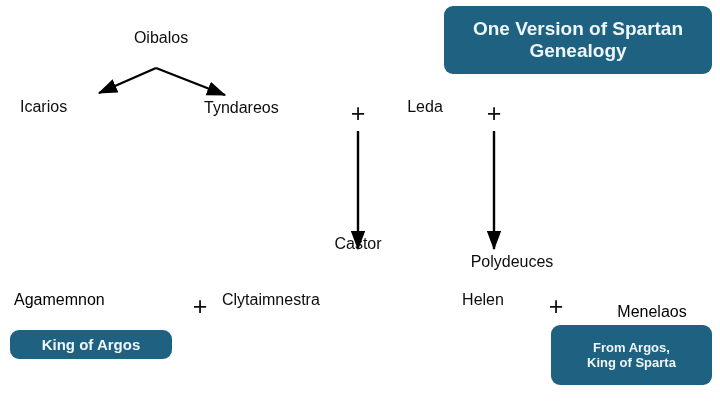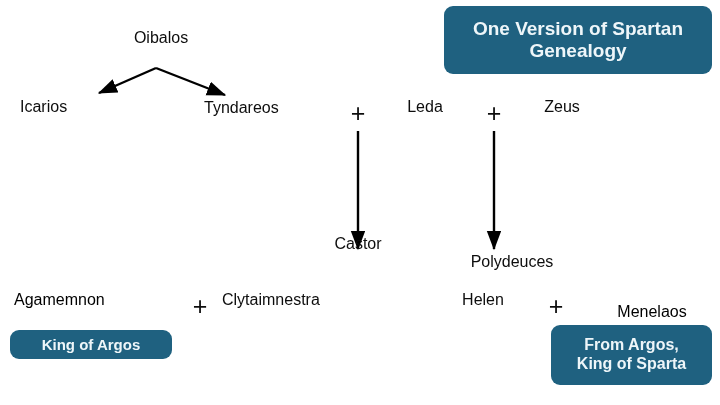--- a/index.html
+++ b/index.html
@@ -67,21 +67,21 @@
     top: 330px;
     width: 162px;
     height: 29px;
     font-size: 15px;
   }
   #badge-sparta {
     left: 551px;
     top: 325px;
     width: 161px;
     height: 60px;
-    font-size: 16px;
+    font-size: 13px;
   }
   svg.edges {
     position: absolute;
     left: 0;
     top: 0;
     width: 720px;
     height: 405px;
     pointer-events: none;
   }
 </style>
@@ -109,21 +109,20 @@
     </div>
   </div>
 
   <div class="node center" style="left:161px; top:30px;">Oibalos</div>
 
   <div class="node" style="left:20px; top:99px;">Icarios</div>
   <div class="node" style="left:204px; top:100px;">Tyndareos</div>
   <div class="plus" style="left:358px; top:101px;">+</div>
   <div class="node center" style="left:425px; top:99px;">Leda</div>
   <div class="plus" style="left:494px; top:101px;">+</div>
-  <div class="node center" style="left:562px; top:99px;">Zeus</div>
 
   <div class="node center" style="left:358px; top:236px;">Castor</div>
   <div class="node center" style="left:512px; top:254px;">Polydeuces</div>
 
   <div class="node red" style="left:14px; top:292px;">Agamemnon</div>
   <div class="plus" style="left:200px; top:294px;">+</div>
   <div class="node" style="left:222px; top:292px;">Clytaimnestra</div>
   <div class="node center" style="left:483px; top:292px;">Helen</div>
   <div class="plus" style="left:556px; top:294px;">+</div>
   <div class="node red center" style="left:652px; top:304px;">Menelaos</div>

